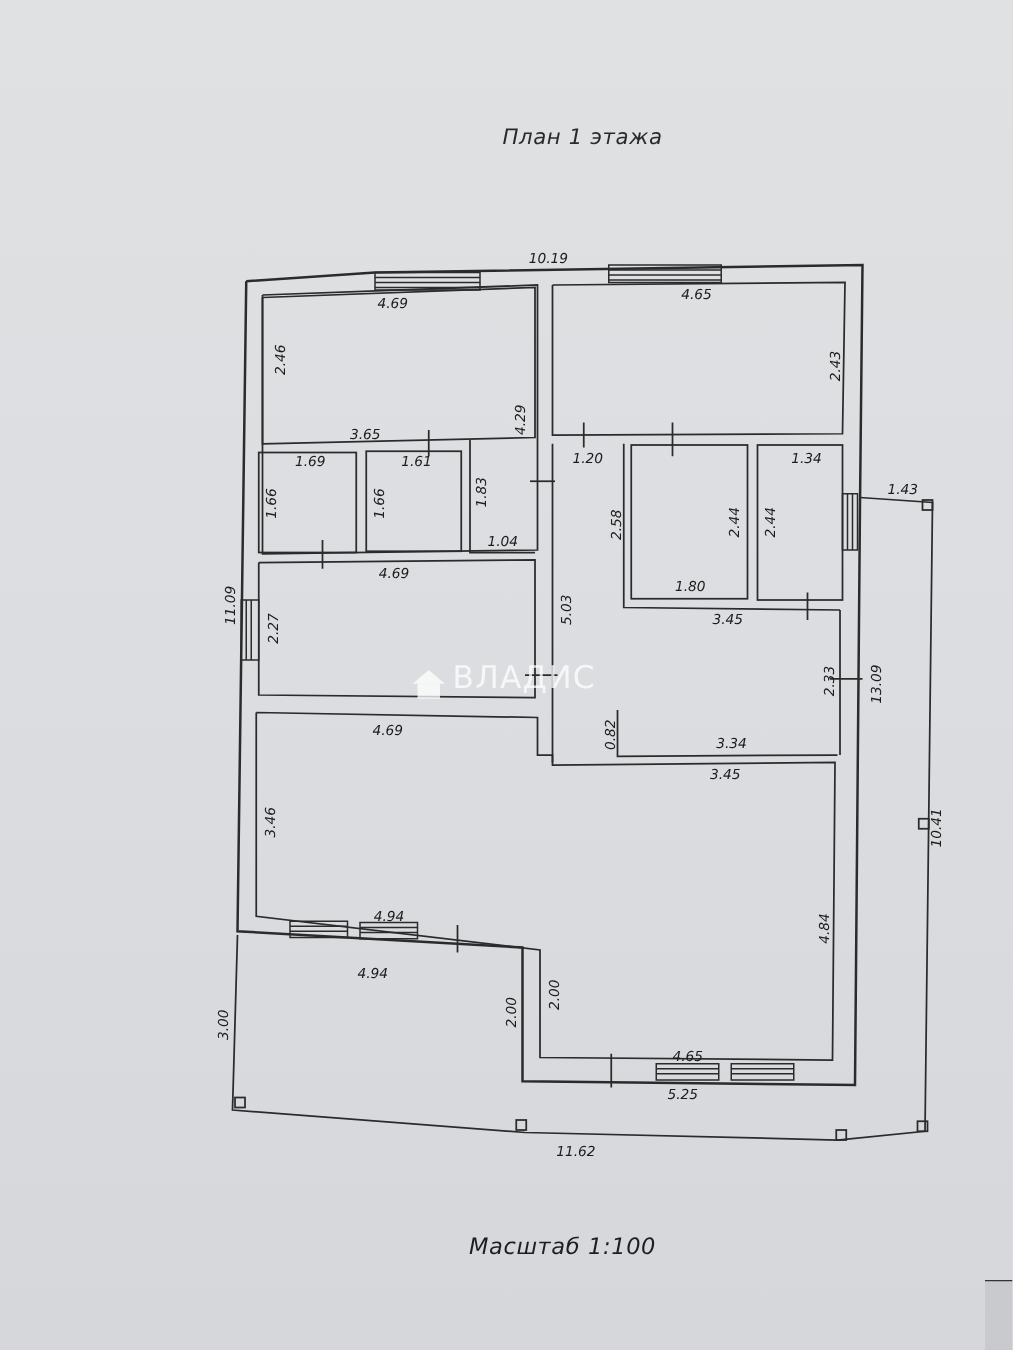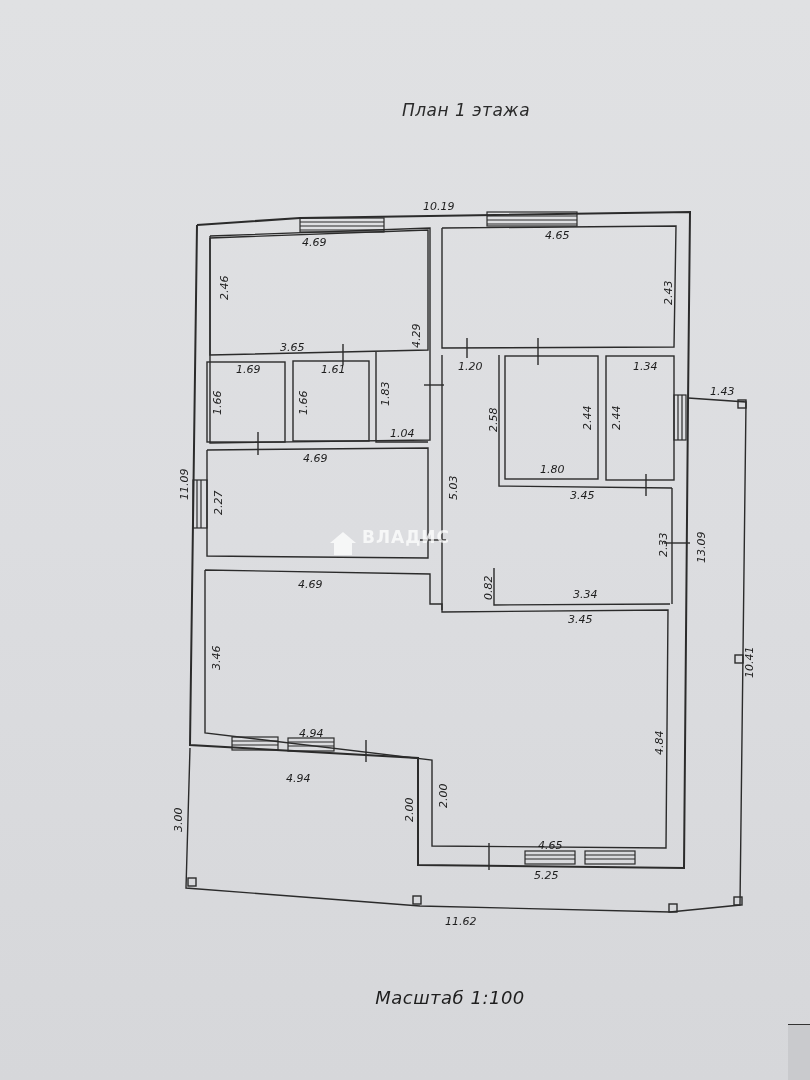--- a/index.html
+++ b/index.html
@@ -28,21 +28,21 @@
   svg.plan { position: absolute; left: 0; top: 0; }
   .wall { fill: none; stroke: #2b2b2b; stroke-width: 2; }
   .thin { fill: none; stroke: #2b2b2b; stroke-width: 1.4; }
   .win line { stroke: #2b2b2b; stroke-width: 1.2; }
   .dim {
     font-family: "DejaVu Sans", sans-serif; font-size: 11px; font-style: italic;
     fill: #1d1d1d;
   }
   .watermark {
     position: absolute; left: 330px; top: 527px; display: flex; align-items: center;
-    color: rgba(255,255,255,0.75); font-size: 17px; font-weight: bold; letter-spacing: 1px;
+    color: rgba(255,255,255,0.75); font-size: 25px; font-weight: normal; letter-spacing: 1px;
   }
   .watermark .house {
     width: 0; height: 0; margin-right: 6px; position: relative;
     border-left: 13px solid transparent; border-right: 13px solid transparent;
     border-bottom: 11px solid rgba(255,255,255,0.75);
   }
   .watermark .house::after {
     content: ""; position: absolute; left: -9px; top: 11px; width: 18px; height: 12px;
     background: rgba(255,255,255,0.75);
   }

